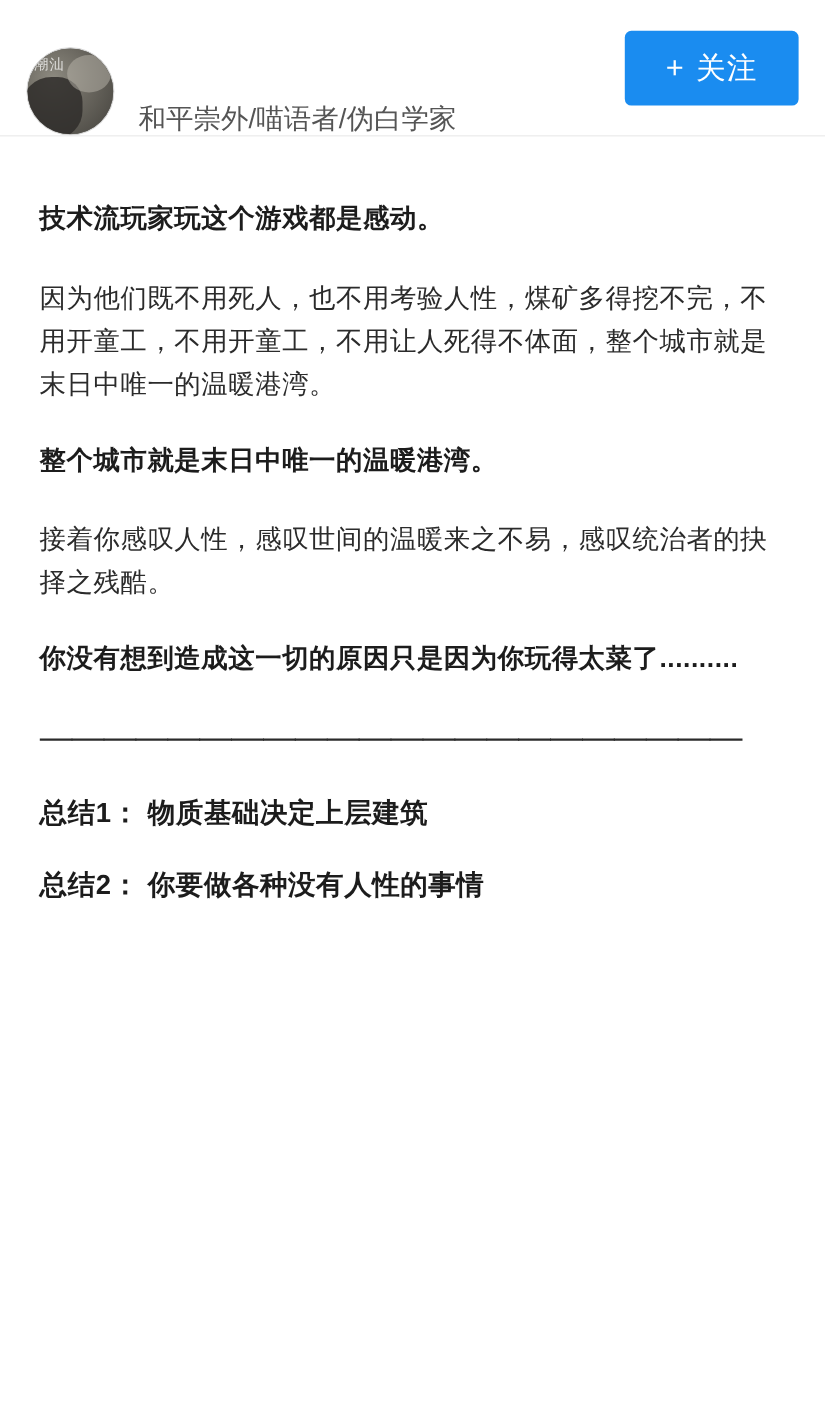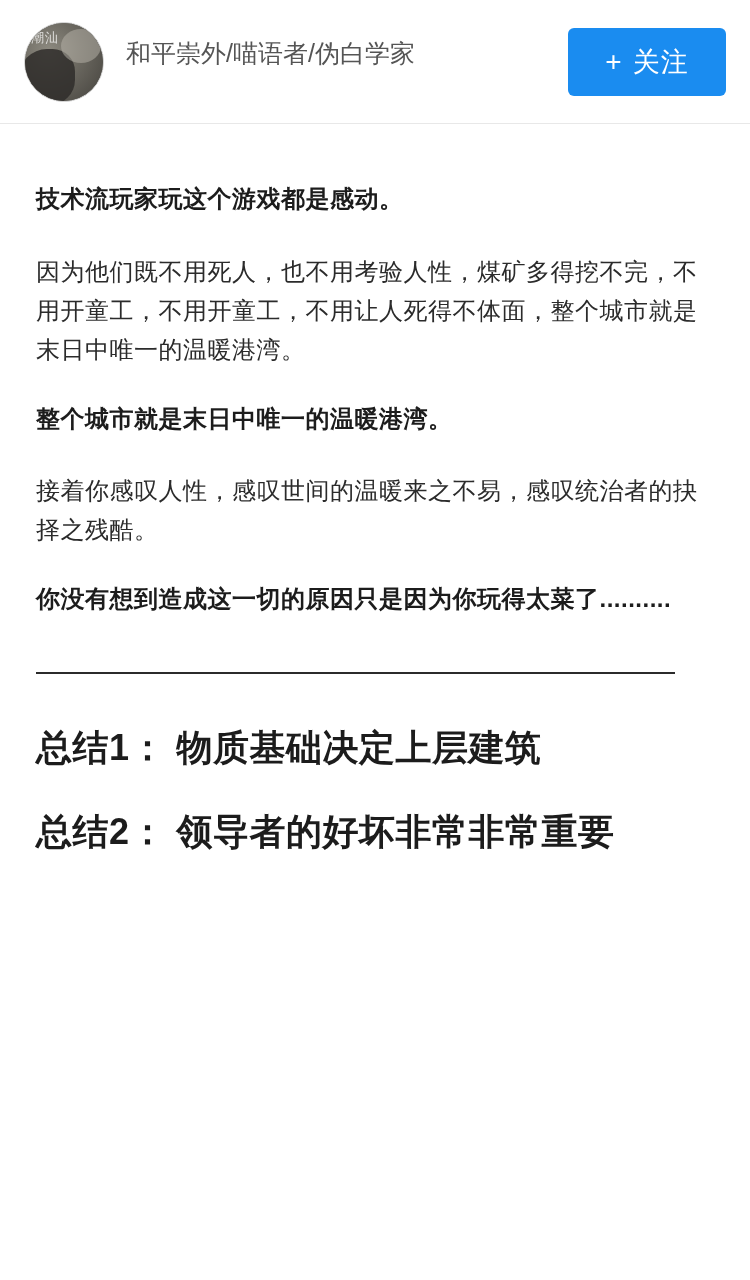--- a/index.html
+++ b/index.html
@@ -17,21 +17,21 @@
 
   
   .header {
     position: relative;
     height: 124px;
     box-sizing: border-box;
     padding: 18px 24px 0 24px;
     background: #ffffff;
     border-bottom: 1px solid #e8e8e8;
     display: flex;
-    align-items: flex-start;
+    align-items: flex-end;
   }
   .avatar {
     width: 78px;
     height: 78px;
     border-radius: 50%;
     overflow: hidden;
     flex: 0 0 auto;
     margin-top: 4px;
     background: #6b6b66;
     position: relative;
@@ -137,21 +137,21 @@
   .divider-text {
     font-size: 30px;
     color: #2b2b2b;
     letter-spacing: -1px;
     margin: 10px 0 30px 0;
     line-height: 1.2;
     white-space: nowrap;
     overflow: hidden;
   }
   .summary {
-    font-size: 36px;
+    font-size: 25px;
     font-weight: bold;
     color: #1c1c1c;
     line-height: 1.6;
     margin: 0 0 26px 0;
     letter-spacing: .5px;
   }
 </style>
 </head>
 <body>
 
@@ -178,14 +178,14 @@
 
   <p class="para bold">技术流玩家玩这个游戏都是感动。</p>
   <p class="para">因为他们既不用死人，也不用考验人性，煤矿多得挖不完，不用开童工，不用开童工，不用让人死得不体面，整个城市就是末日中唯一的温暖港湾。</p>
   <p class="para bold">整个城市就是末日中唯一的温暖港湾。</p>
   <p class="para">接着你感叹人性，感叹世间的温暖来之不易，感叹统治者的抉择之残酷。</p>
   <p class="para bold">你没有想到造成这一切的原因只是因为你玩得太菜了..........</p>
 
   <div class="divider-text">——————————————————————</div>
 
   <p class="summary">总结1： 物质基础决定上层建筑</p>
-  <p class="summary">总结2： 领导者的好坏非常非常重要</p>
+  <p class="summary">总结2： 你要做各种没有人性的事情</p>
 </div>
 
 </body></html>

